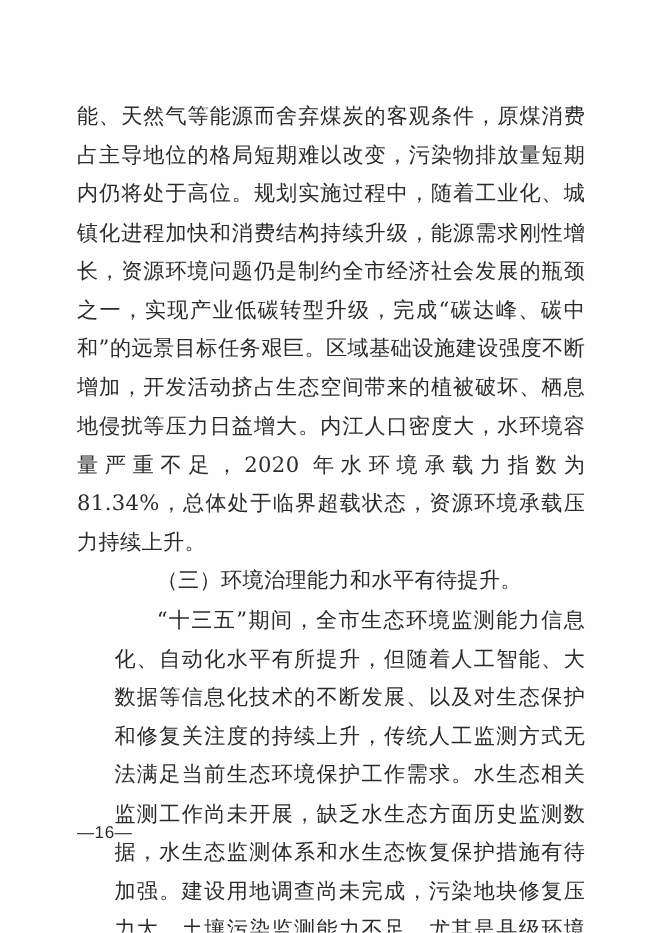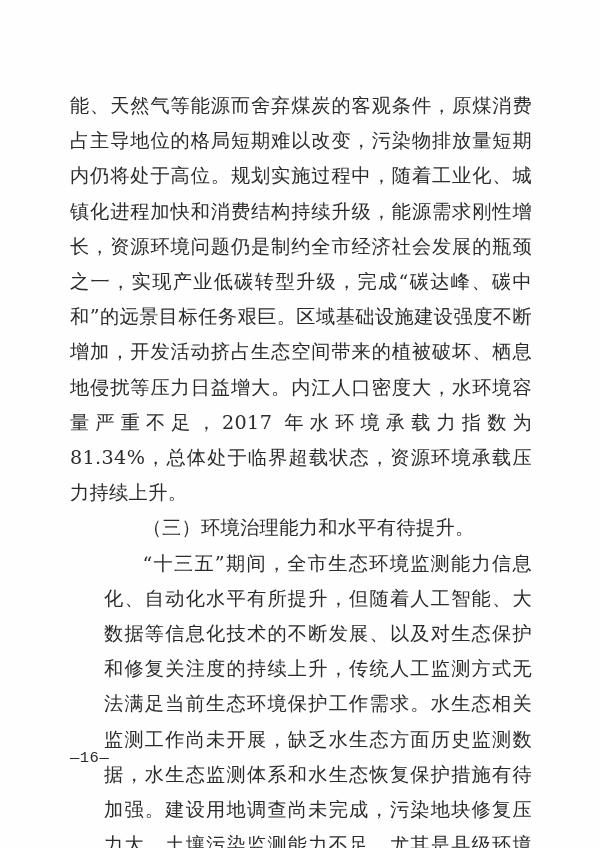--- a/index.html
+++ b/index.html
@@ -40,29 +40,29 @@
     margin-top: 0;
   }
   .page-number {
     position: absolute;
     left: 70px;
     top: 748px;
     color: #2b2b2b;
     font-size: 15.5px;
     line-height: 20px;
     letter-spacing: 0.5px;
-    font-family: Liberation Mono, monospace;
+    font-family: Liberation Sans, sans-serif;
   }
 </style>
 </head>
 <body>
 
 <div class="page">
 
   <div class="body-block">
-    <p class="para">能、天然气等能源而舍弃煤炭的客观条件，原煤消费占主导地位的格局短期难以改变，污染物排放量短期内仍将处于高位。规划实施过程中，随着工业化、城镇化进程加快和消费结构持续升级，能源需求刚性增长，资源环境问题仍是制约全市经济社会发展的瓶颈之一，实现产业低碳转型升级，完成“碳达峰、碳中和”的远景目标任务艰巨。区域基础设施建设强度不断增加，开发活动挤占生态空间带来的植被破坏、栖息地侵扰等压力日益增大。内江人口密度大，水环境容量严重不足，2017 年水环境承载力指数为 81.34%，总体处于临界超载状态，资源环境承载压力持续上升。</p>
+    <p class="para">能、天然气等能源而舍弃煤炭的客观条件，原煤消费占主导地位的格局短期难以改变，污染物排放量短期内仍将处于高位。规划实施过程中，随着工业化、城镇化进程加快和消费结构持续升级，能源需求刚性增长，资源环境问题仍是制约全市经济社会发展的瓶颈之一，实现产业低碳转型升级，完成“碳达峰、碳中和”的远景目标任务艰巨。区域基础设施建设强度不断增加，开发活动挤占生态空间带来的植被破坏、栖息地侵扰等压力日益增大。内江人口密度大，水环境容量严重不足，2020 年水环境承载力指数为 81.34%，总体处于临界超载状态，资源环境承载压力持续上升。</p>
     <p class="para indent">（三）环境治理能力和水平有待提升。</p>
     <p class="para indent">“十三五”期间，全市生态环境监测能力信息化、自动化水平有所提升，但随着人工智能、大数据等信息化技术的不断发展、以及对生态保护和修复关注度的持续上升，传统人工监测方式无法满足当前生态环境保护工作需求。水生态相关监测工作尚未开展，缺乏水生态方面历史监测数据，水生态监测体系和水生态恢复保护措施有待加强。建设用地调查尚未完成，污染地块修复压力大。土壤污染监测能力不足，尤其是县级环境监测机构监测能力较为缺乏。现有执法设备智能化水平较低、设备更新不够及时，环境执法机构标准化建设有待加快，综合执法能力有待进一步提升，全市各级网格工作职责仍需进一步明晰。</p>
   </div>
 
   <div class="page-number">—16—</div>
 
 </div>
 
 </body></html>

